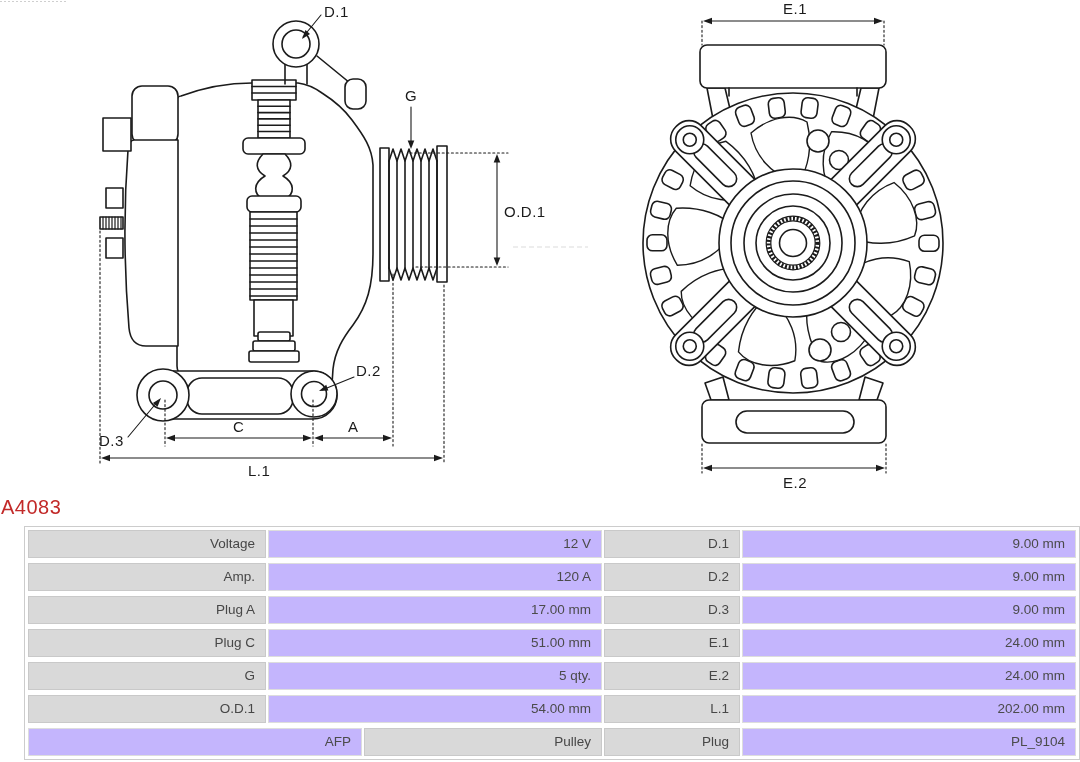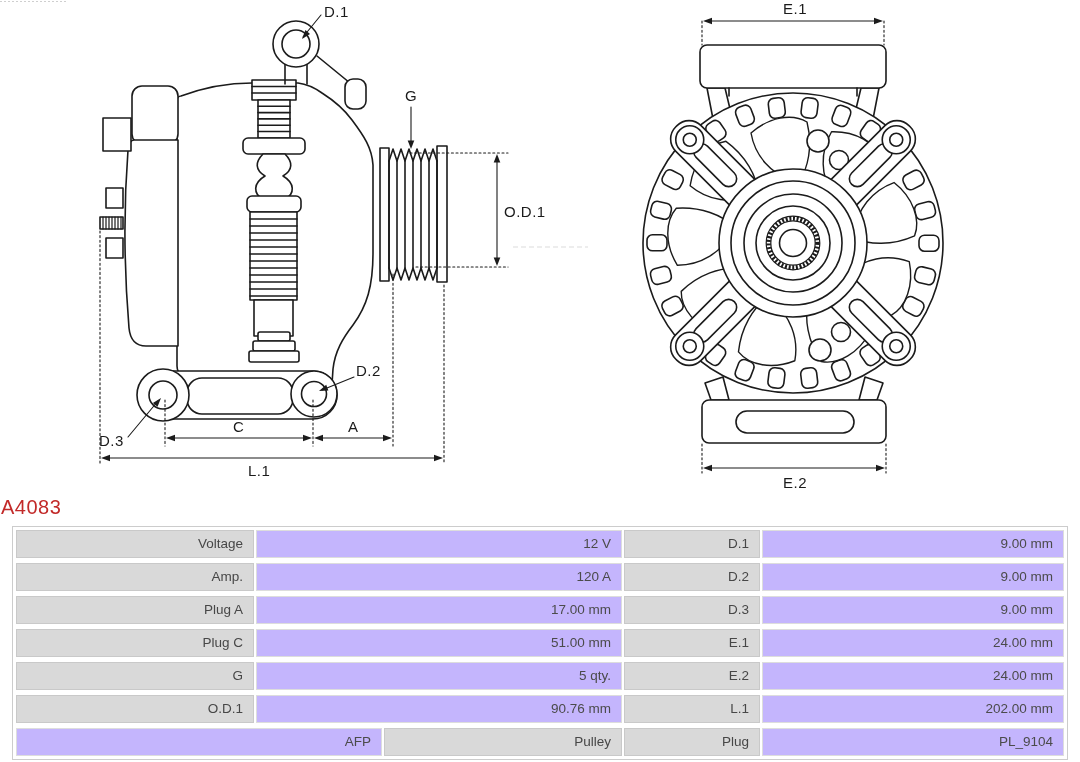--- a/index.html
+++ b/index.html
@@ -8,35 +8,35 @@
     font-family:"Liberation Sans",sans-serif;overflow:hidden;
   }
   .drawing{position:absolute;left:0;top:0}
   svg text{font-family:"Liberation Sans",sans-serif}
   .dim-label{font-size:15px;fill:#1b1b1b;letter-spacing:.5px}
   .part-title{
     position:absolute;left:1px;top:495px;font-size:20px;line-height:24px;
     color:#c22a29;letter-spacing:.5px;
   }
   .spec-table{
-    position:absolute;left:12px;top:526px;width:1056px;box-sizing:border-box;
+    position:absolute;left:24px;top:526px;width:1056px;box-sizing:border-box;
     border:1px solid #ccc;background:#fff;padding:3px;
   }
   .spec-row{display:flex;gap:2px;margin-bottom:5px}
   .spec-row:last-child{margin-bottom:0}
   .cell{
     box-sizing:border-box;height:28px;line-height:26px;font-size:13.5px;
     color:#4b4b4b;text-align:right;padding-right:10px;border:1px solid #ddd;
     background:#c4b5fd;overflow:hidden;white-space:nowrap;
   }
   .cell.label{background:#d9d9d9;border-color:#c9c9c9;color:#474747}
   .c1{width:238px}
   .c2{flex:1}
   .c3{width:136px}
-  .c4{width:302px}
+  .c4{width:334px}
 </style>
 </head>
 <body>
 
 <svg class="drawing" width="1080" height="500" viewBox="0 0 1080 500">
 
   <line x1="0" y1="1.5" x2="66" y2="1.5" stroke="#cfcfcf" stroke-width="1" stroke-dasharray="2 2"></line>
   <line x1="513" y1="247" x2="588" y2="247" stroke="#dcdcdc" stroke-width="1.2" stroke-dasharray="5 3"></line>
 
   <g stroke="#1b1b1b" stroke-width="1.6" fill="#ffffff" stroke-linejoin="round" stroke-linecap="round">
@@ -292,21 +292,21 @@
     <div class="cell value c4">24.00 mm</div>
   </div>
   <div class="spec-row">
     <div class="cell label c1">G</div>
     <div class="cell value c2">5 qty.</div>
     <div class="cell label c3">E.2</div>
     <div class="cell value c4">24.00 mm</div>
   </div>
   <div class="spec-row">
     <div class="cell label c1">O.D.1</div>
-    <div class="cell value c2">90.76 mm</div>
+    <div class="cell value c2">54.00 mm</div>
     <div class="cell label c3">L.1</div>
     <div class="cell value c4">202.00 mm</div>
   </div>
   <div class="spec-row">
     <div class="cell value c2">AFP</div>
     <div class="cell label c1">Pulley</div>
     <div class="cell label c3">Plug</div>
     <div class="cell value c4">PL_9104</div>
   </div>
 </div>

